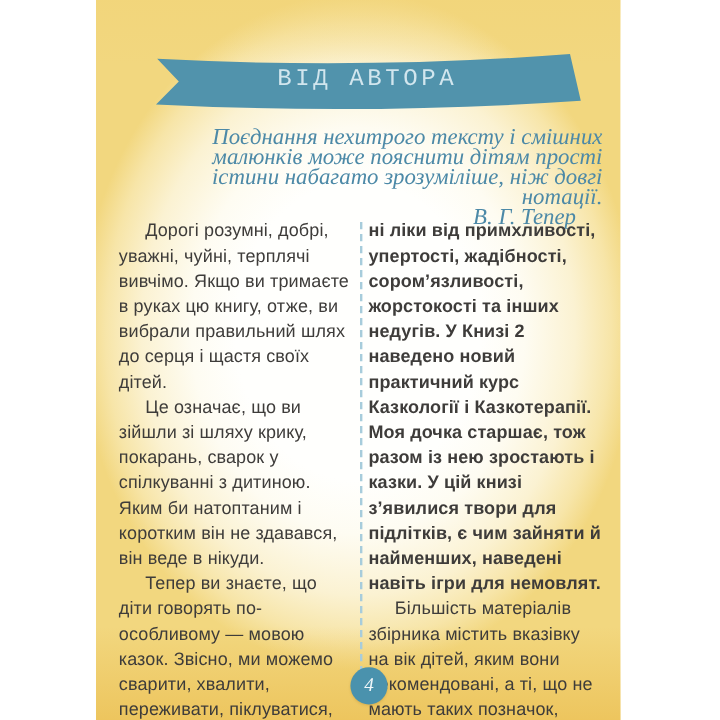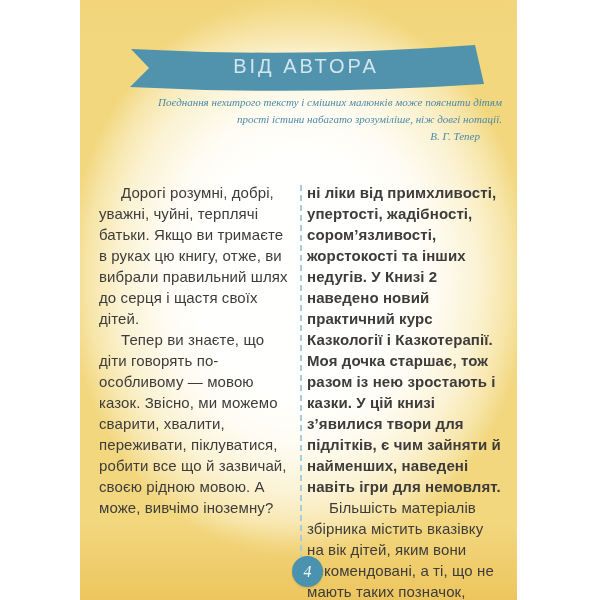--- a/index.html
+++ b/index.html
@@ -20,29 +20,29 @@
       linear-gradient(to top, rgba(236,194,88,0.85) 0%, rgba(238,198,94,0.0) 13%),
       linear-gradient(to bottom, rgba(242,212,120,0.55) 0%, rgba(242,212,120,0) 9%),
       radial-gradient(ellipse 53% 47% at 50% 46%,
         #fffffd 44%, #fefcf2 60%, #fbf2d2 78%, #f7e5a8 91%, #f2d77f 100%);
   }
   .ribbon { position:absolute; left:44px; top:40px; width:364px; height:58px; }
   .ribbon svg { position:absolute; left:0; top:0; }
   .ribbon-label {
     position:absolute; left:0; right:0; top:15px;
     text-align:center;
-    font-family:Liberation Sans, sans-serif;
+    font-family:Liberation Mono, monospace;
     font-size:20px; letter-spacing:3px;
     color:#d2e6ee;
   }
   .epigraph {
-    position:absolute; top:94px; right:15px; width:345px;
+    position:absolute; top:107px; right:15px; width:345px;
     text-align:right;
     font-family:"Liberation Serif", serif; font-style:italic;
-    font-size:11px; line-height:16.5px;
+    font-size:19px; line-height:16.5px;
     color:#4c89a7;
   }
   .epigraph-author { margin-top:1px; padding-right:22px; }
   .columns {
     position:absolute; top:182px; left:19px; width:404px;
     display:flex; align-items:flex-start;
   }
   .col {
     width:196px; font-size:15px; line-height:21px;
     color:#3e3c3a; letter-spacing:0.1px;
@@ -77,21 +77,22 @@
       <div class="ribbon-label">ВІД АВТОРА</div>
     </div>
 
     <div class="epigraph">
       <div>Поєднання нехитрого тексту і смішних малюнків може пояснити дітям прості істини набагато зрозуміліше, ніж довгі нотації.</div>
       <div class="epigraph-author">В. Г. Тепер</div>
     </div>
 
     <div class="columns">
       <div class="col">
-        <p>Дорогі розумні, добрі, уважні, чуйні, терплячі батьки. Якщо ви тримаєте в руках цю книгу, отже, ви вибрали правильний шлях до серця і щастя своїх дітей.</p>
+        <p>Дорогі розумні, добрі, уважні, чуйні, терплячі вивчімо. Якщо ви тримаєте в руках цю книгу, отже, ви вибрали правильний шлях до серця і щастя своїх дітей.</p>
+        <p>Це означає, що ви зійшли зі шляху крику, покарань, сварок у спілкуванні з дитиною. Яким би натоптаним і коротким він не здавався, він веде в нікуди.</p>
         <p>Тепер ви знаєте, що діти говорять по-особливому — мовою казок. Звісно, ми можемо сварити, хвалити, переживати, піклуватися, робити все що й зазвичай, своєю рідною мовою. А може, вивчімо іноземну?</p>
 
       </div>
       <div class="divider"></div>
       <div class="col">
         <p class="cont">ні ліки від примхливості, упертості, жадібності, сором’язливості, жорстокості та інших недугів. У Книзі 2 наведено новий практичний курс Казкології і Казкотерапії. Моя дочка старшає, тож разом із нею зростають і казки. У цій книзі з’явилися твори для підлітків, є чим зайняти й найменших, наведені навіть ігри для немовлят.</p>
         <p>Більшість матеріалів збірника містить вказівку на вік дітей, яким вони рекомендовані, а ті, що не мають таких позначок, можуть використовуватися батьками на свій розсуд. Такі казки та ігри універсальні, і тільки ви зможете визначити, що буде доречним для вашої дитини на цей момент.</p>
 
       </div>
     </div>

